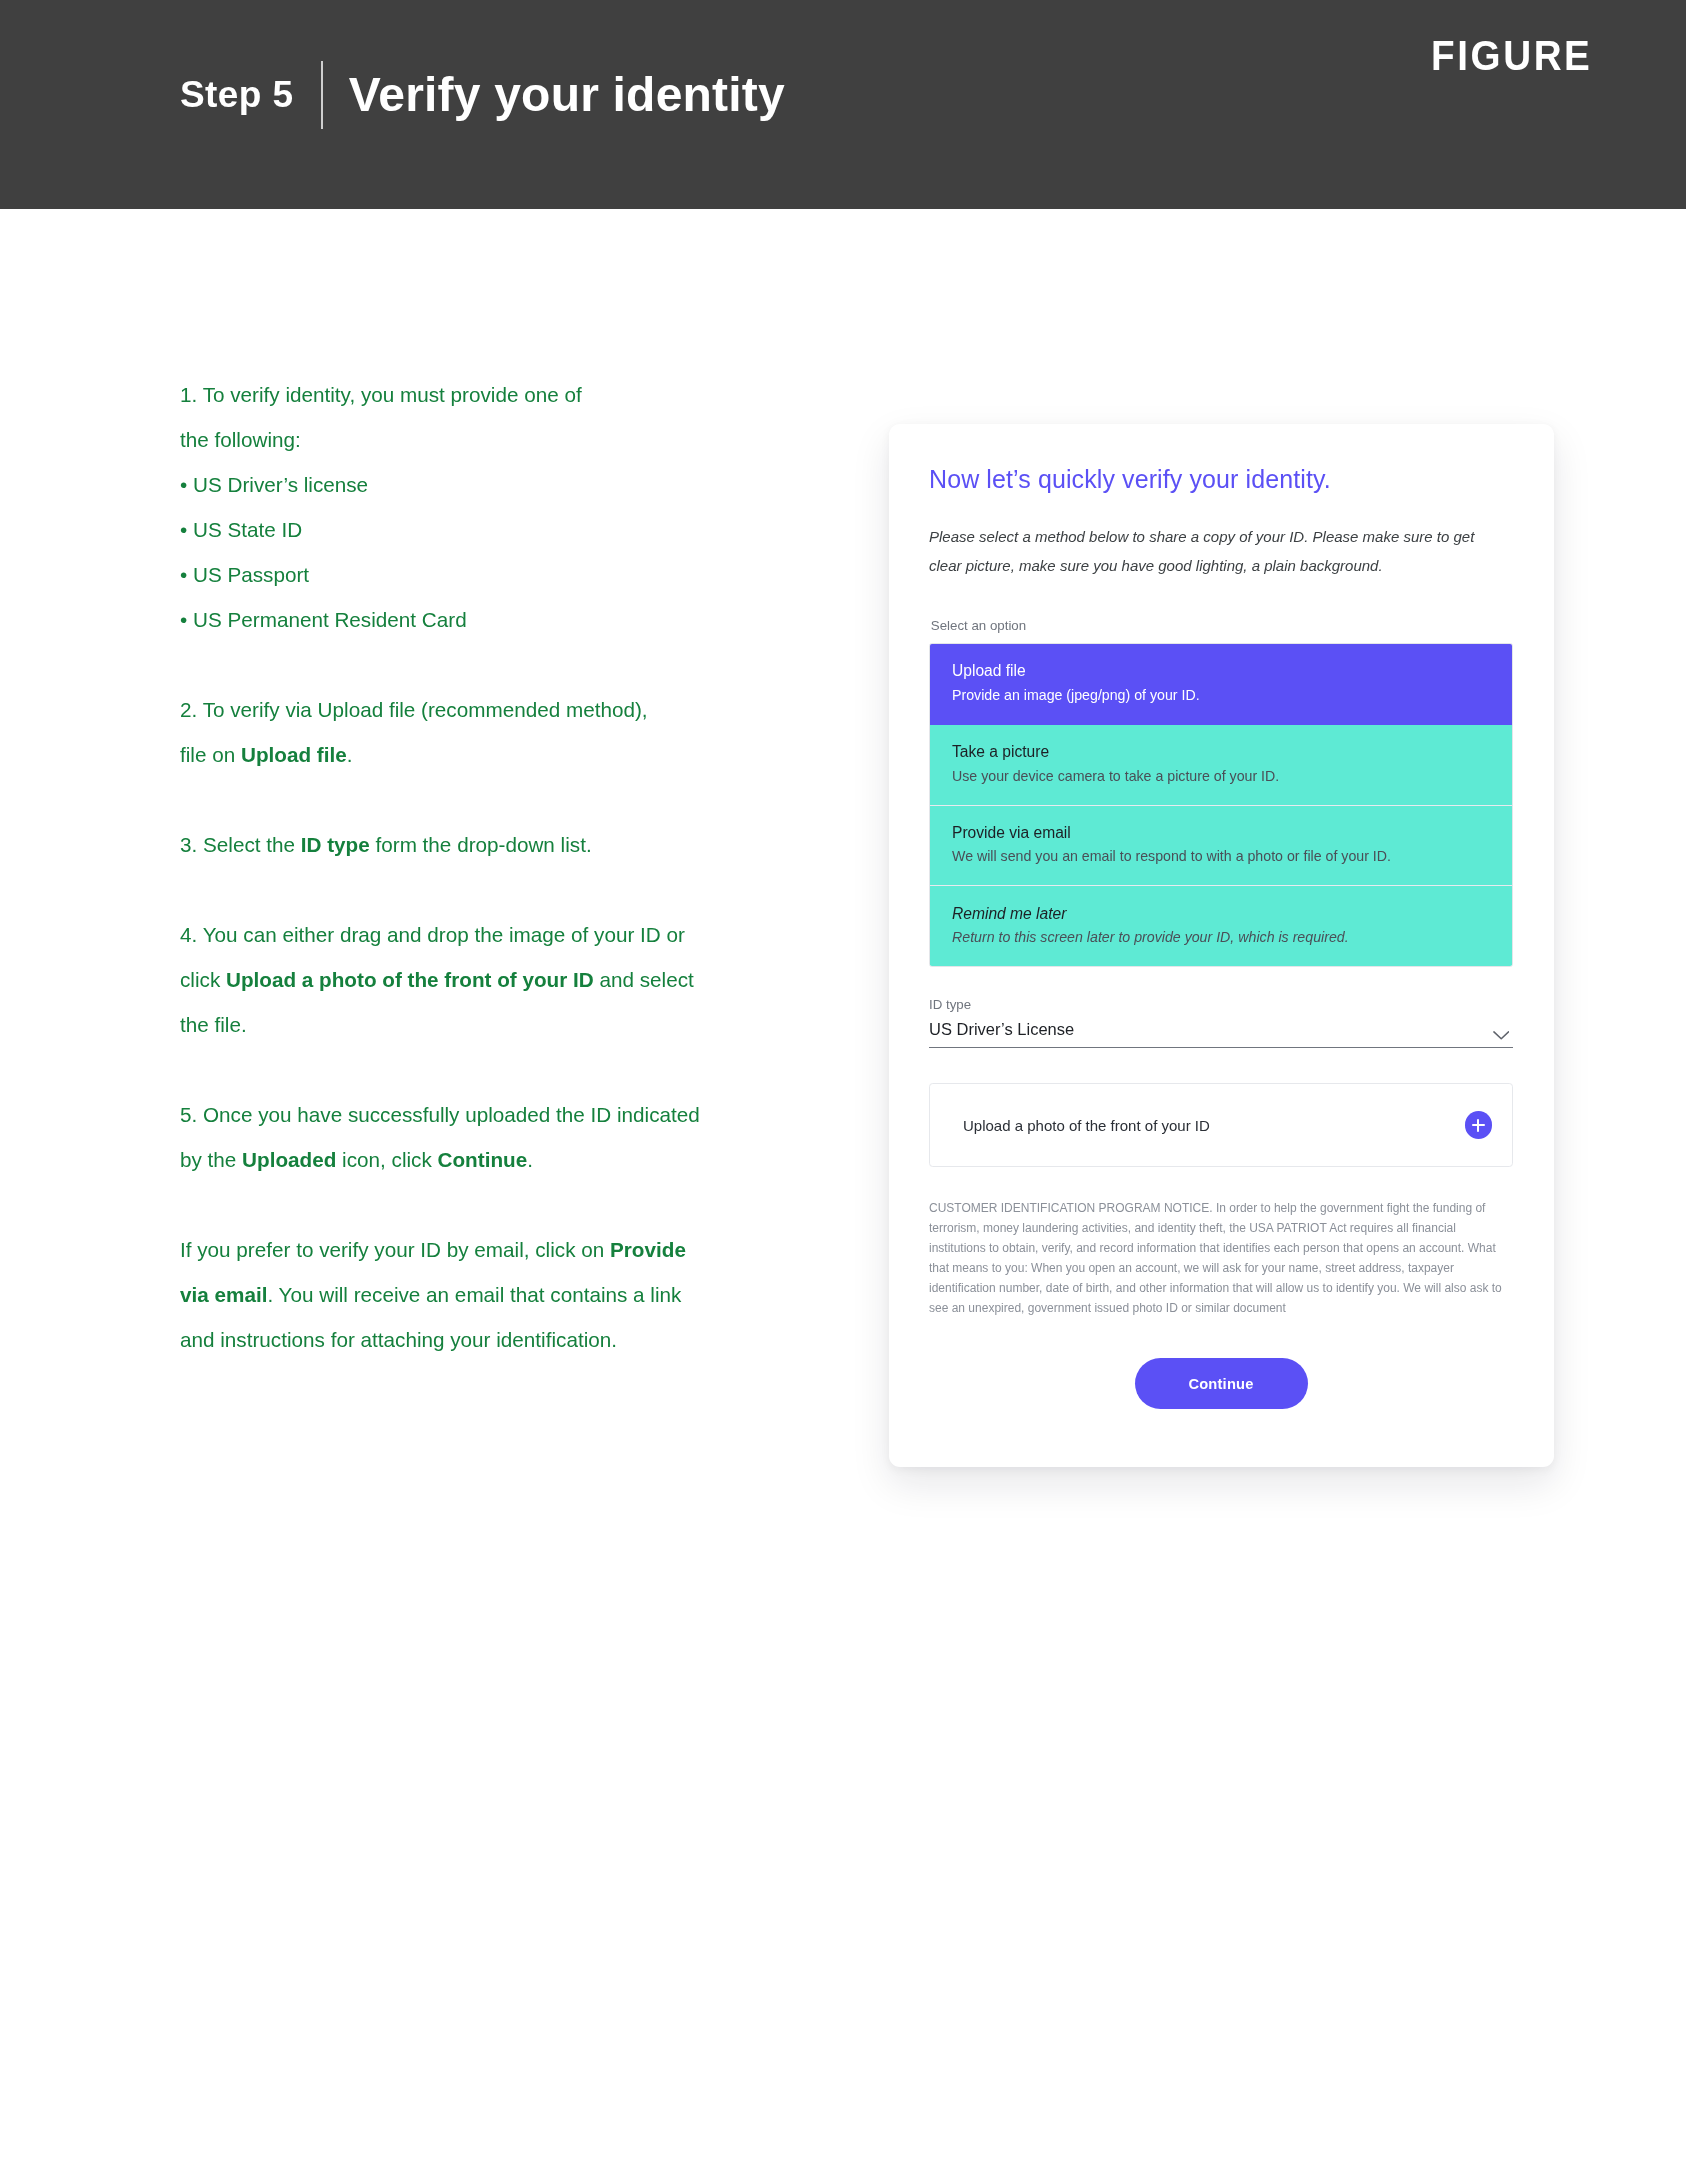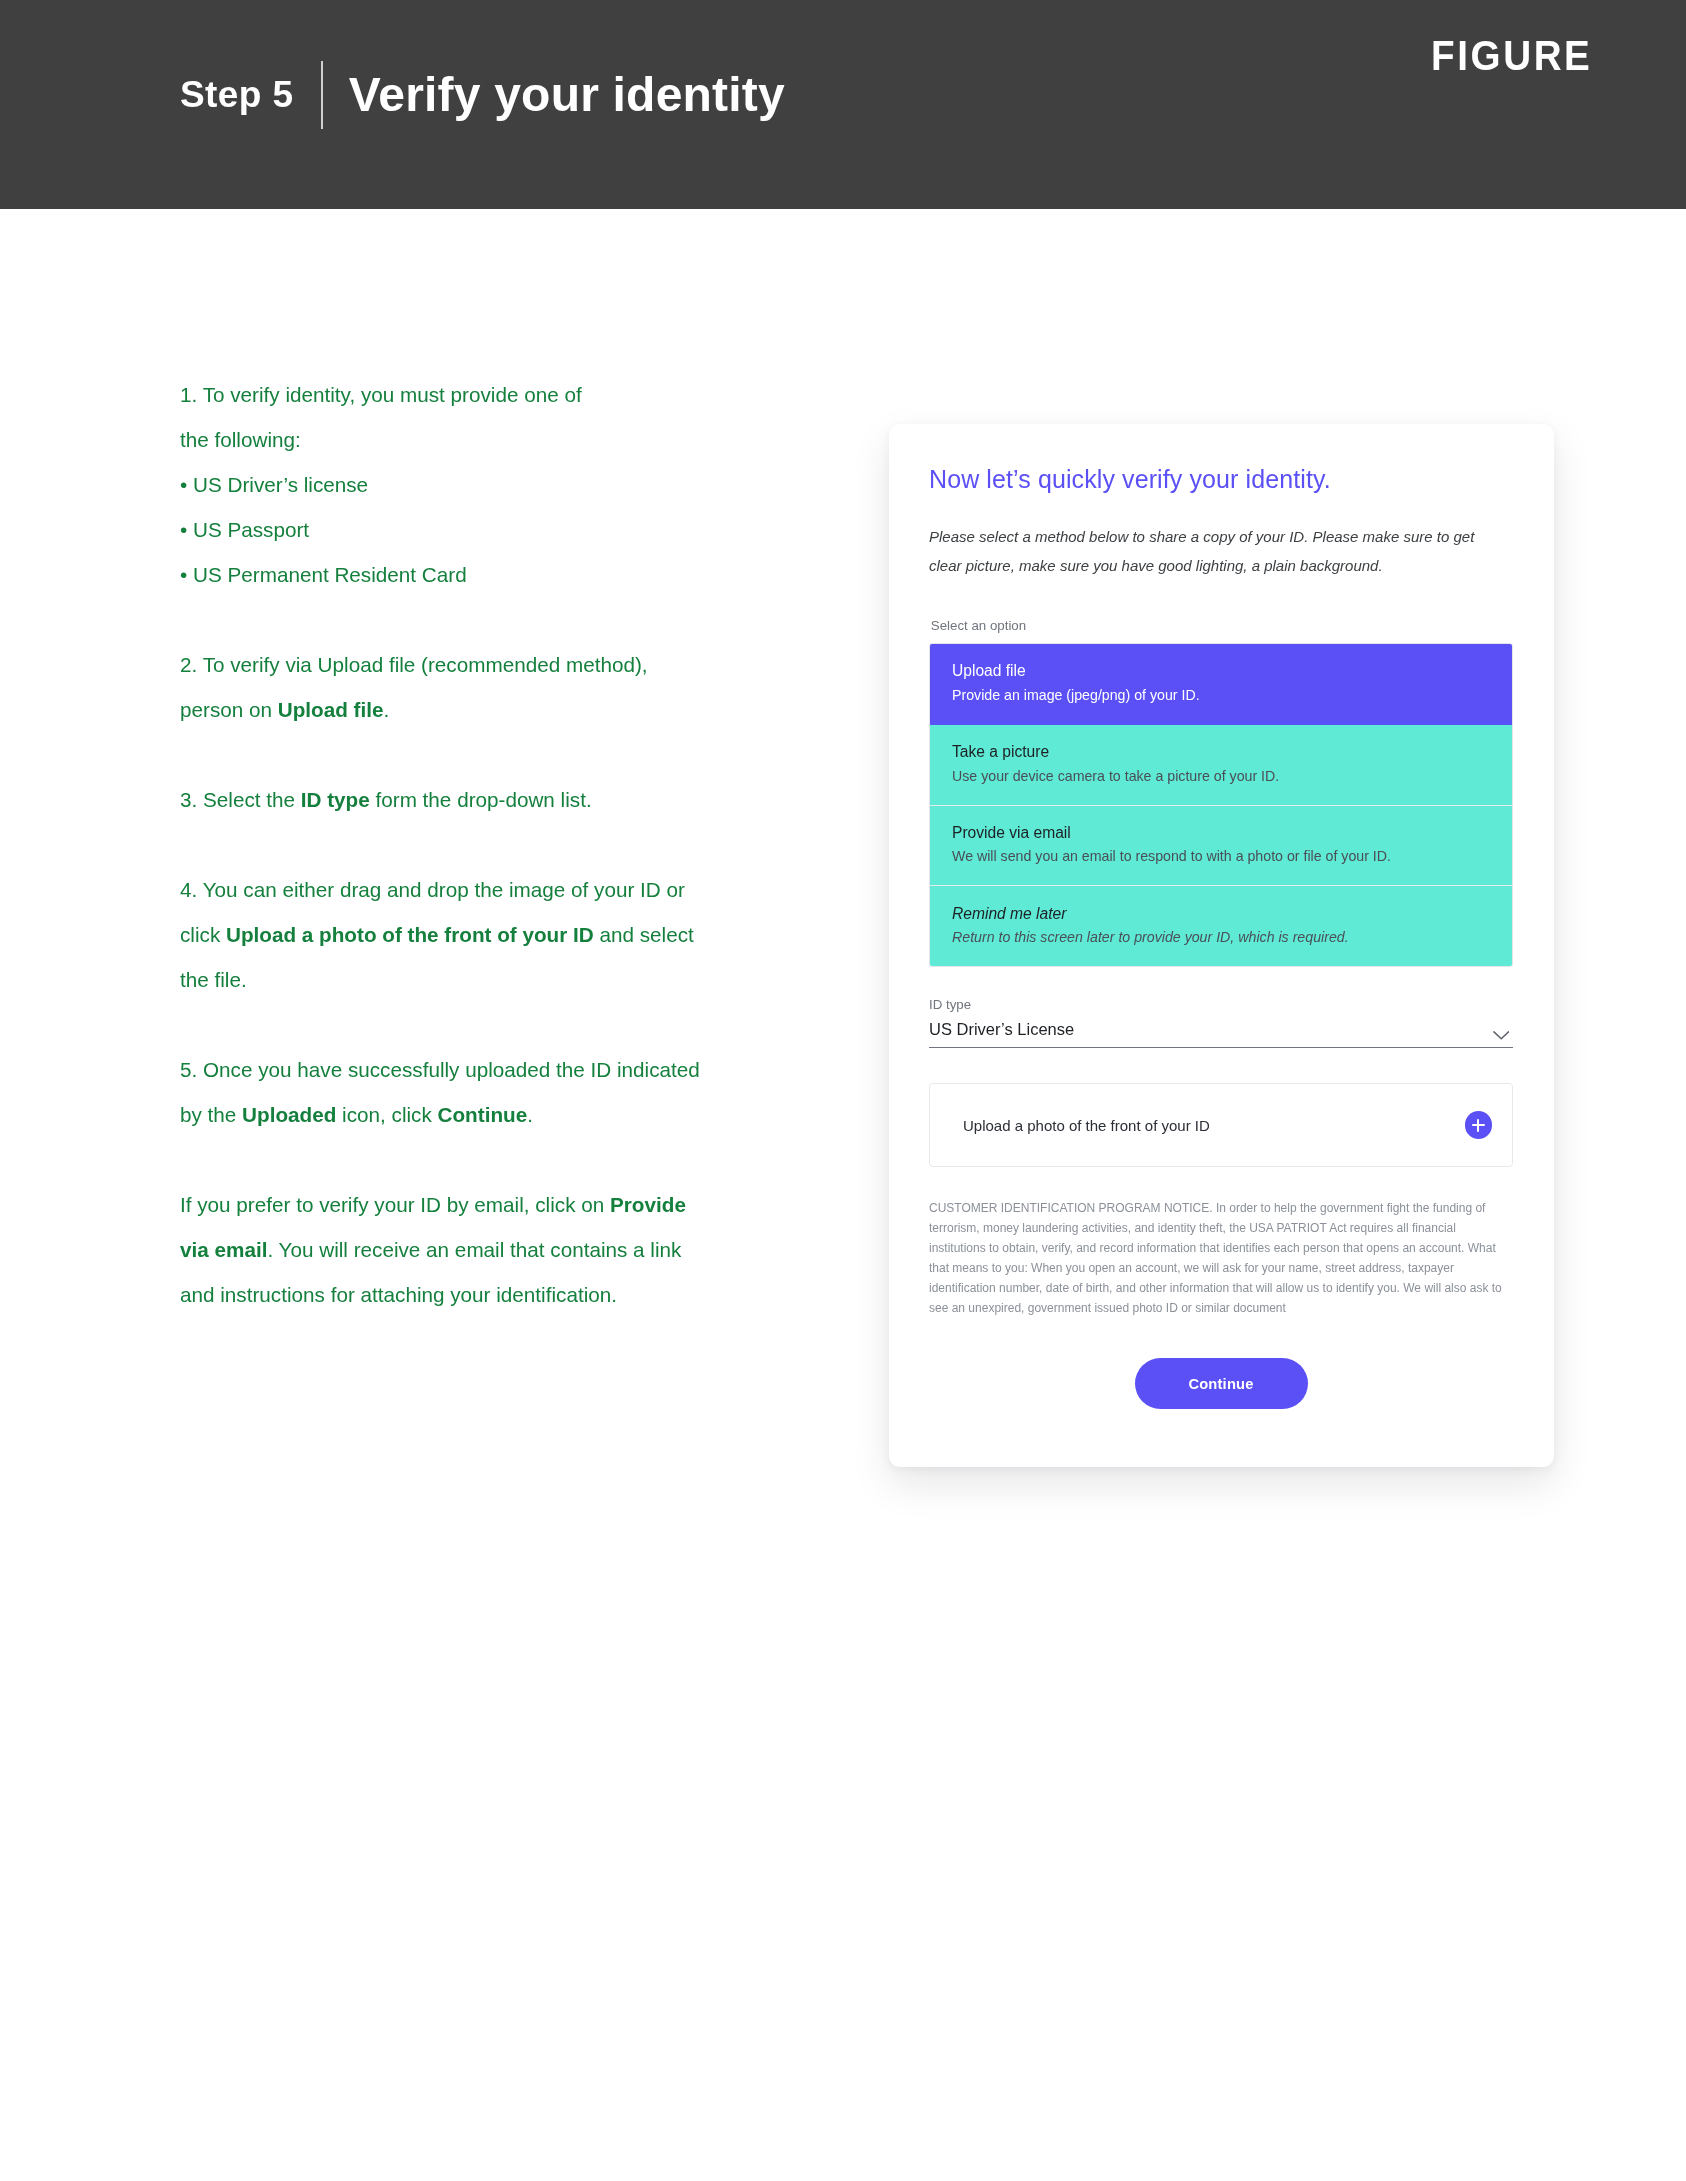--- a/index.html
+++ b/index.html
@@ -263,27 +263,28 @@
 
 <div class="instructions">
 
   <div class="instr-block">
     <div>1. To verify identity, you must provide one of</div>
     <div>the following:</div>
   </div>
 
   <div class="instr-block">
     <div>• US Driver’s license</div>
+    <div>• US State ID</div>
     <div>• US Passport</div>
     <div>• US Permanent Resident Card</div>
   </div>
 
   <div class="instr-block gap-lg">
     <div>2. To verify via Upload file (recommended method),</div>
-    <div><span>person on </span><b>Upload file</b><span>.</span></div>
+    <div><span>file on </span><b>Upload file</b><span>.</span></div>
   </div>
 
   <div class="instr-block gap-lg">
     <div><span>3. Select the </span><b>ID type</b><span> form the drop-down list.</span></div>
   </div>
 
   <div class="instr-block gap-lg">
     <div>4. You can either drag and drop the image of your ID or</div>
     <div><span>click </span><b>Upload a photo of the front of your ID</b><span> and select</span></div>
     <div>the file.</div>

